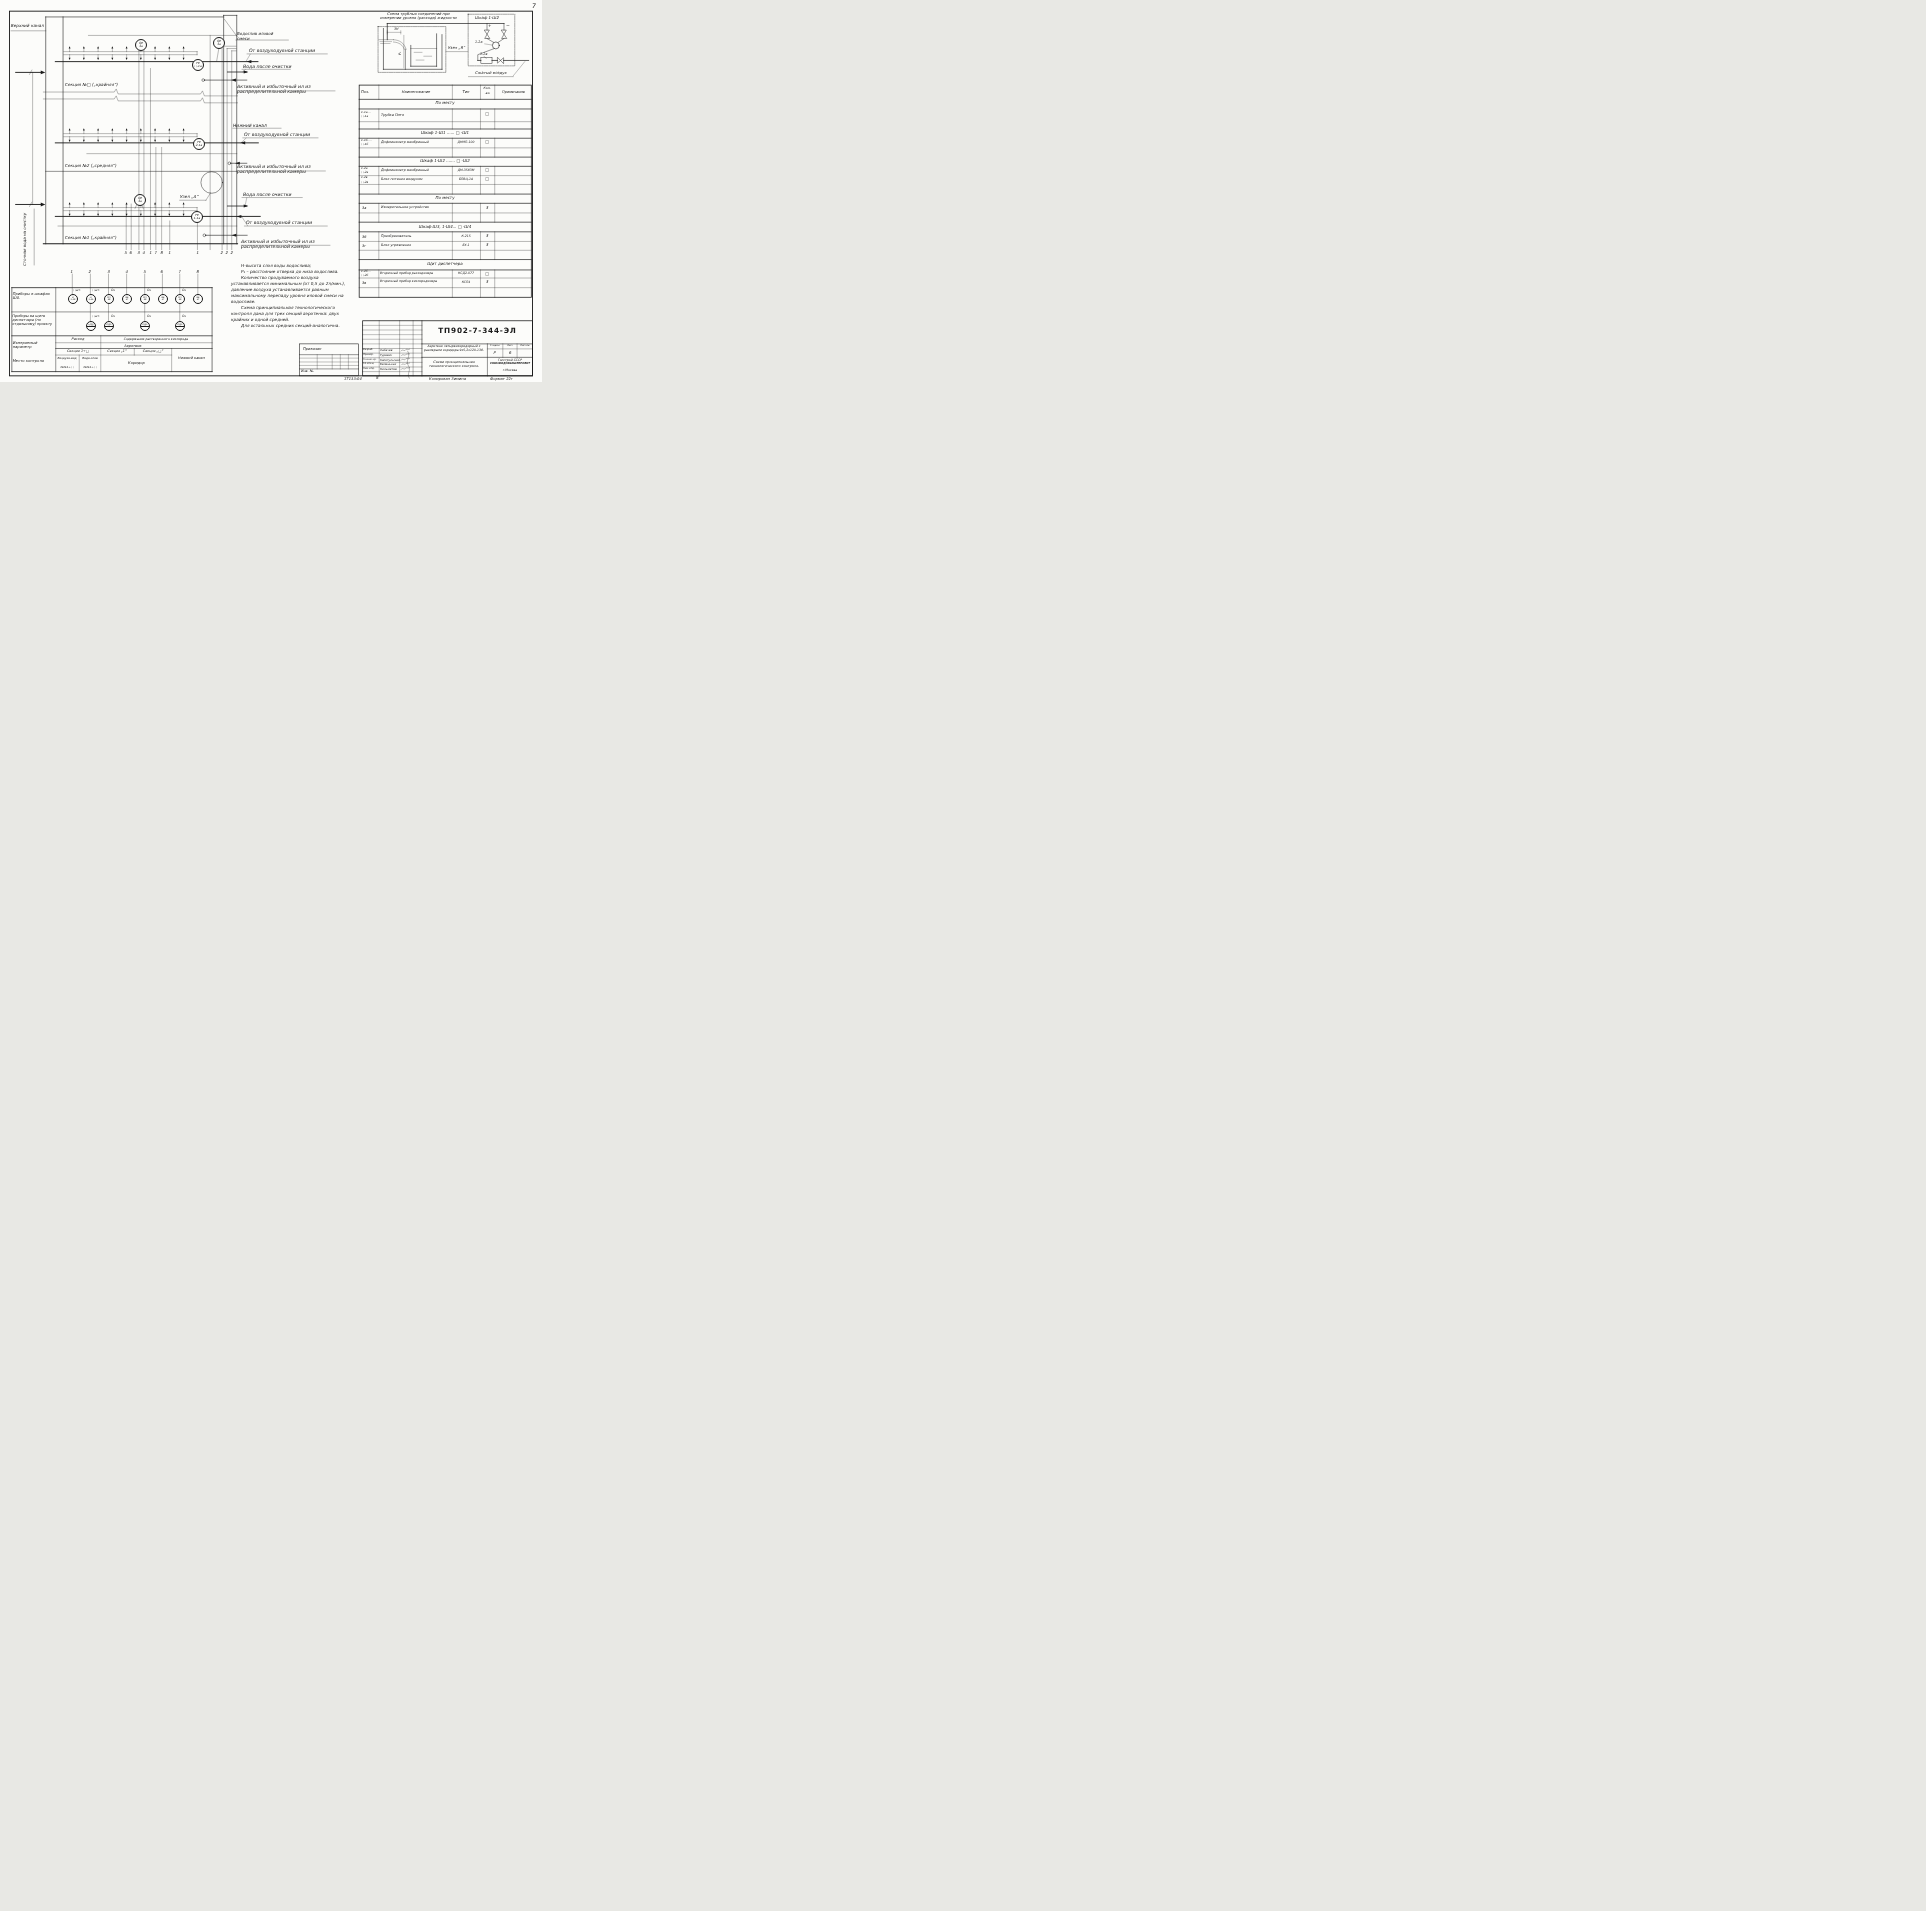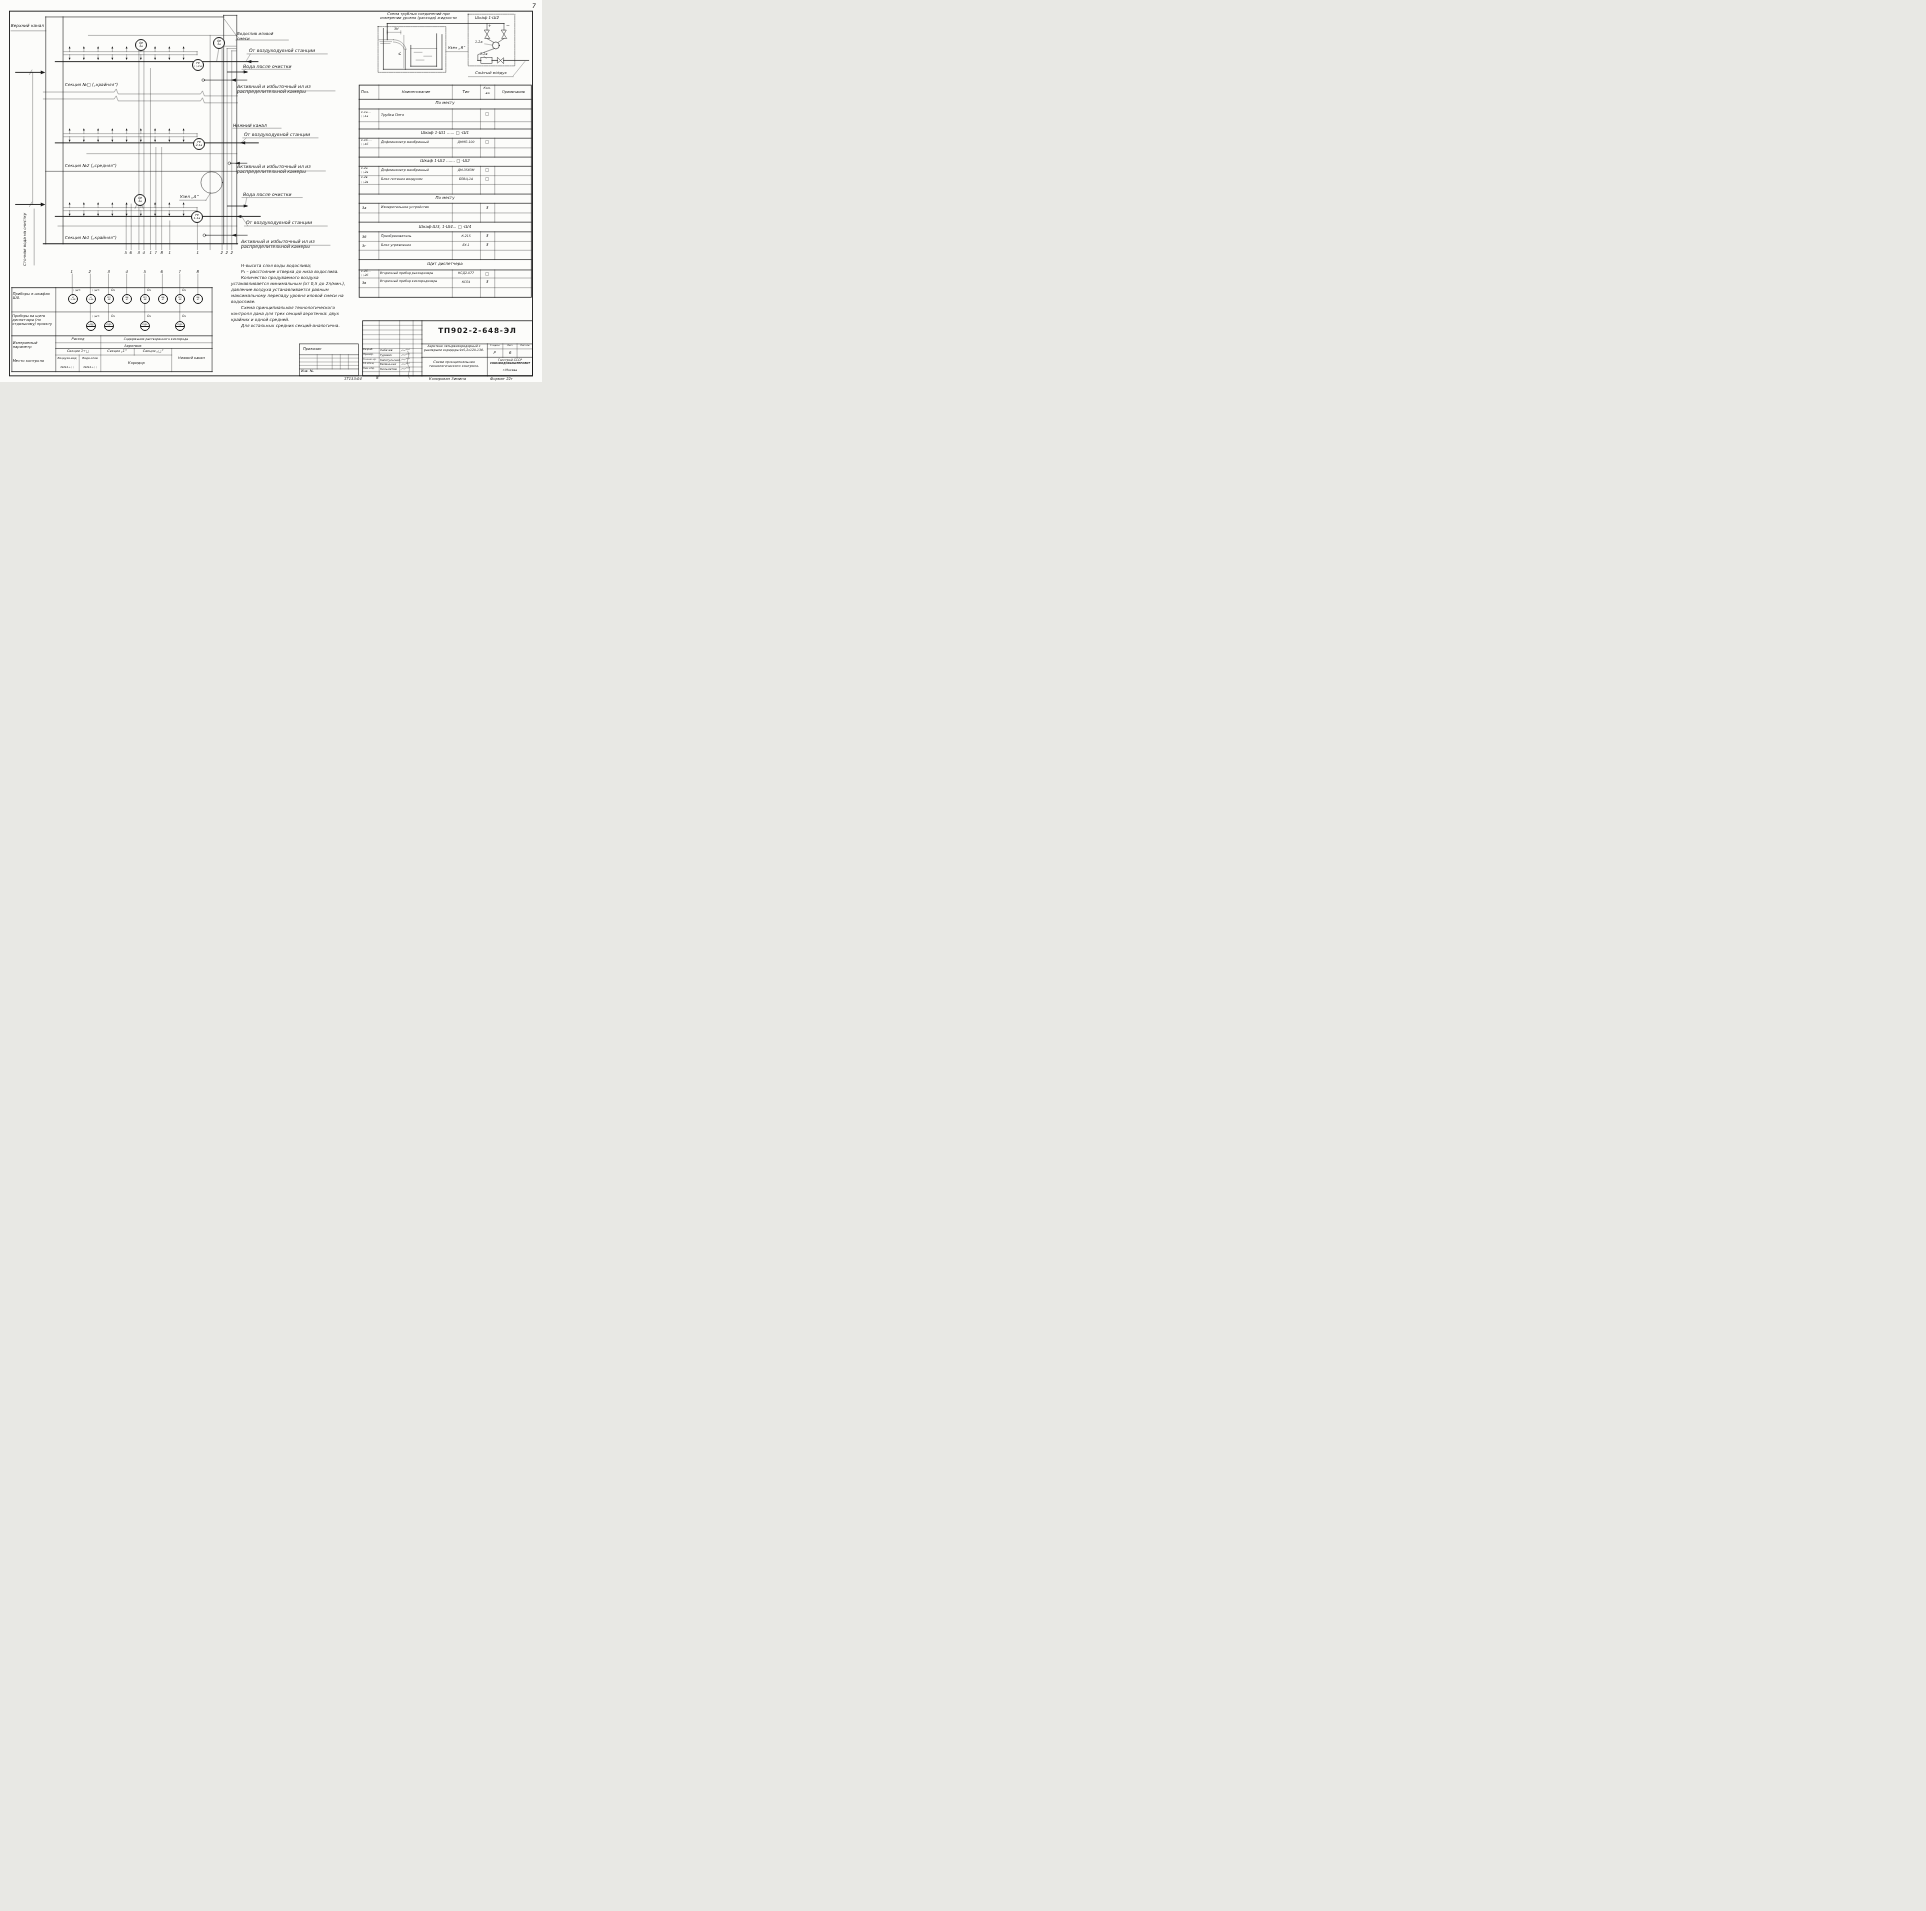--- a/index.html
+++ b/index.html
@@ -582,21 +582,21 @@
 <div class="lbl" style="left:380px;top:349px;font-size:2.9px;">Хабачев</div>
 <div class="lbl" style="left:363px;top:354px;font-size:2.6px;">Провер.</div>
 <div class="lbl" style="left:380px;top:354px;font-size:2.9px;">Гуревич</div>
 <div class="lbl" style="left:363px;top:359px;font-size:2.4px;">Гл.инж.пр.</div>
 <div class="lbl" style="left:380px;top:359px;font-size:2.7px;">Капитульский</div>
 <div class="lbl" style="left:363px;top:363px;font-size:2.6px;">Гл.спец.</div>
 <div class="lbl" style="left:380px;top:363px;font-size:2.9px;">Беленькая</div>
 <div class="lbl" style="left:363px;top:368px;font-size:2.6px;">Нач.отд.</div>
 <div class="lbl" style="left:380px;top:368px;font-size:2.9px;">Кильметов</div>
 
-<div class="lbl ctr" style="left:422px;top:327px;width:111px;font-size:7.3px;font-style:normal;font-weight:bold;letter-spacing:0.8px;">ТП902-2-648-ЭЛ</div>
+<div class="lbl ctr" style="left:422px;top:327px;width:111px;font-size:7.3px;font-style:normal;font-weight:bold;letter-spacing:0.8px;">ТП902-7-344-ЭЛ</div>
 <div class="lbl wr ctr" style="left:423px;top:345px;width:62px;font-size:3.1px;">Аэротенк четырехкоридорный с размерами коридора 9х5,2х120-138.</div>
 <div class="lbl wr ctr" style="left:423px;top:361px;width:62px;font-size:3.3px;">Схема принципиальная технологического контроля.</div>
 <div class="lbl ctr" style="left:487px;top:345px;width:15.4px;font-size:2.5px;">Стадия</div>
 <div class="lbl ctr" style="left:503px;top:345px;width:14.3px;font-size:2.5px;">Лист</div>
 <div class="lbl ctr" style="left:517px;top:345px;width:15.4px;font-size:2.5px;">Листов</div>
 <div class="lbl ctr" style="left:487px;top:351px;width:15.4px;font-size:3.9px;">Р</div>
 <div class="lbl ctr" style="left:503px;top:351px;width:14.3px;font-size:3.9px;">6</div>
 <div class="lbl ctr" style="left:488px;top:359px;width:44px;font-size:3.1px;">Госстрой СССР</div>
 <div class="lbl ctr" style="left:488px;top:363px;width:44px;font-size:2.6px;font-weight:bold;">СОЮЗВОДОКАНАЛПРОЕКТ</div>
 <div class="lbl ctr" style="left:488px;top:369px;width:44px;font-size:3.1px;">г.Москва</div>

